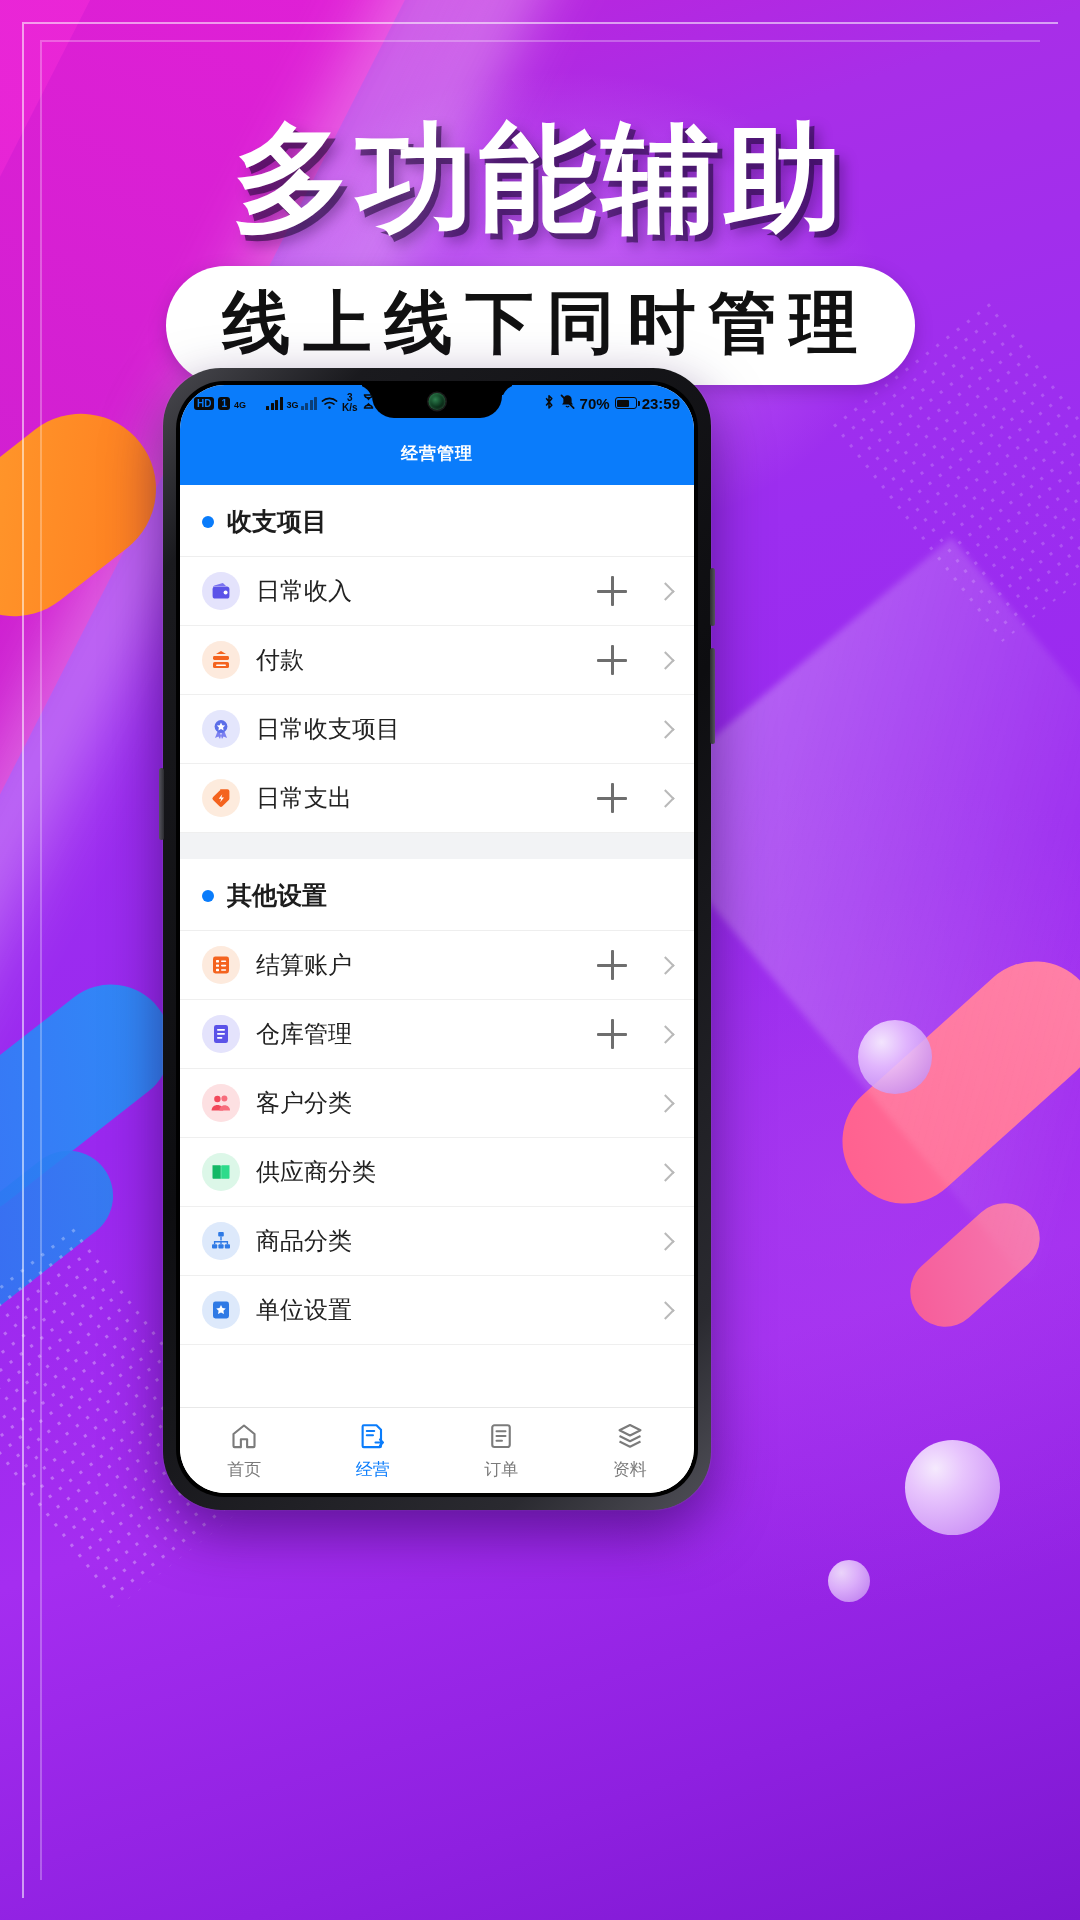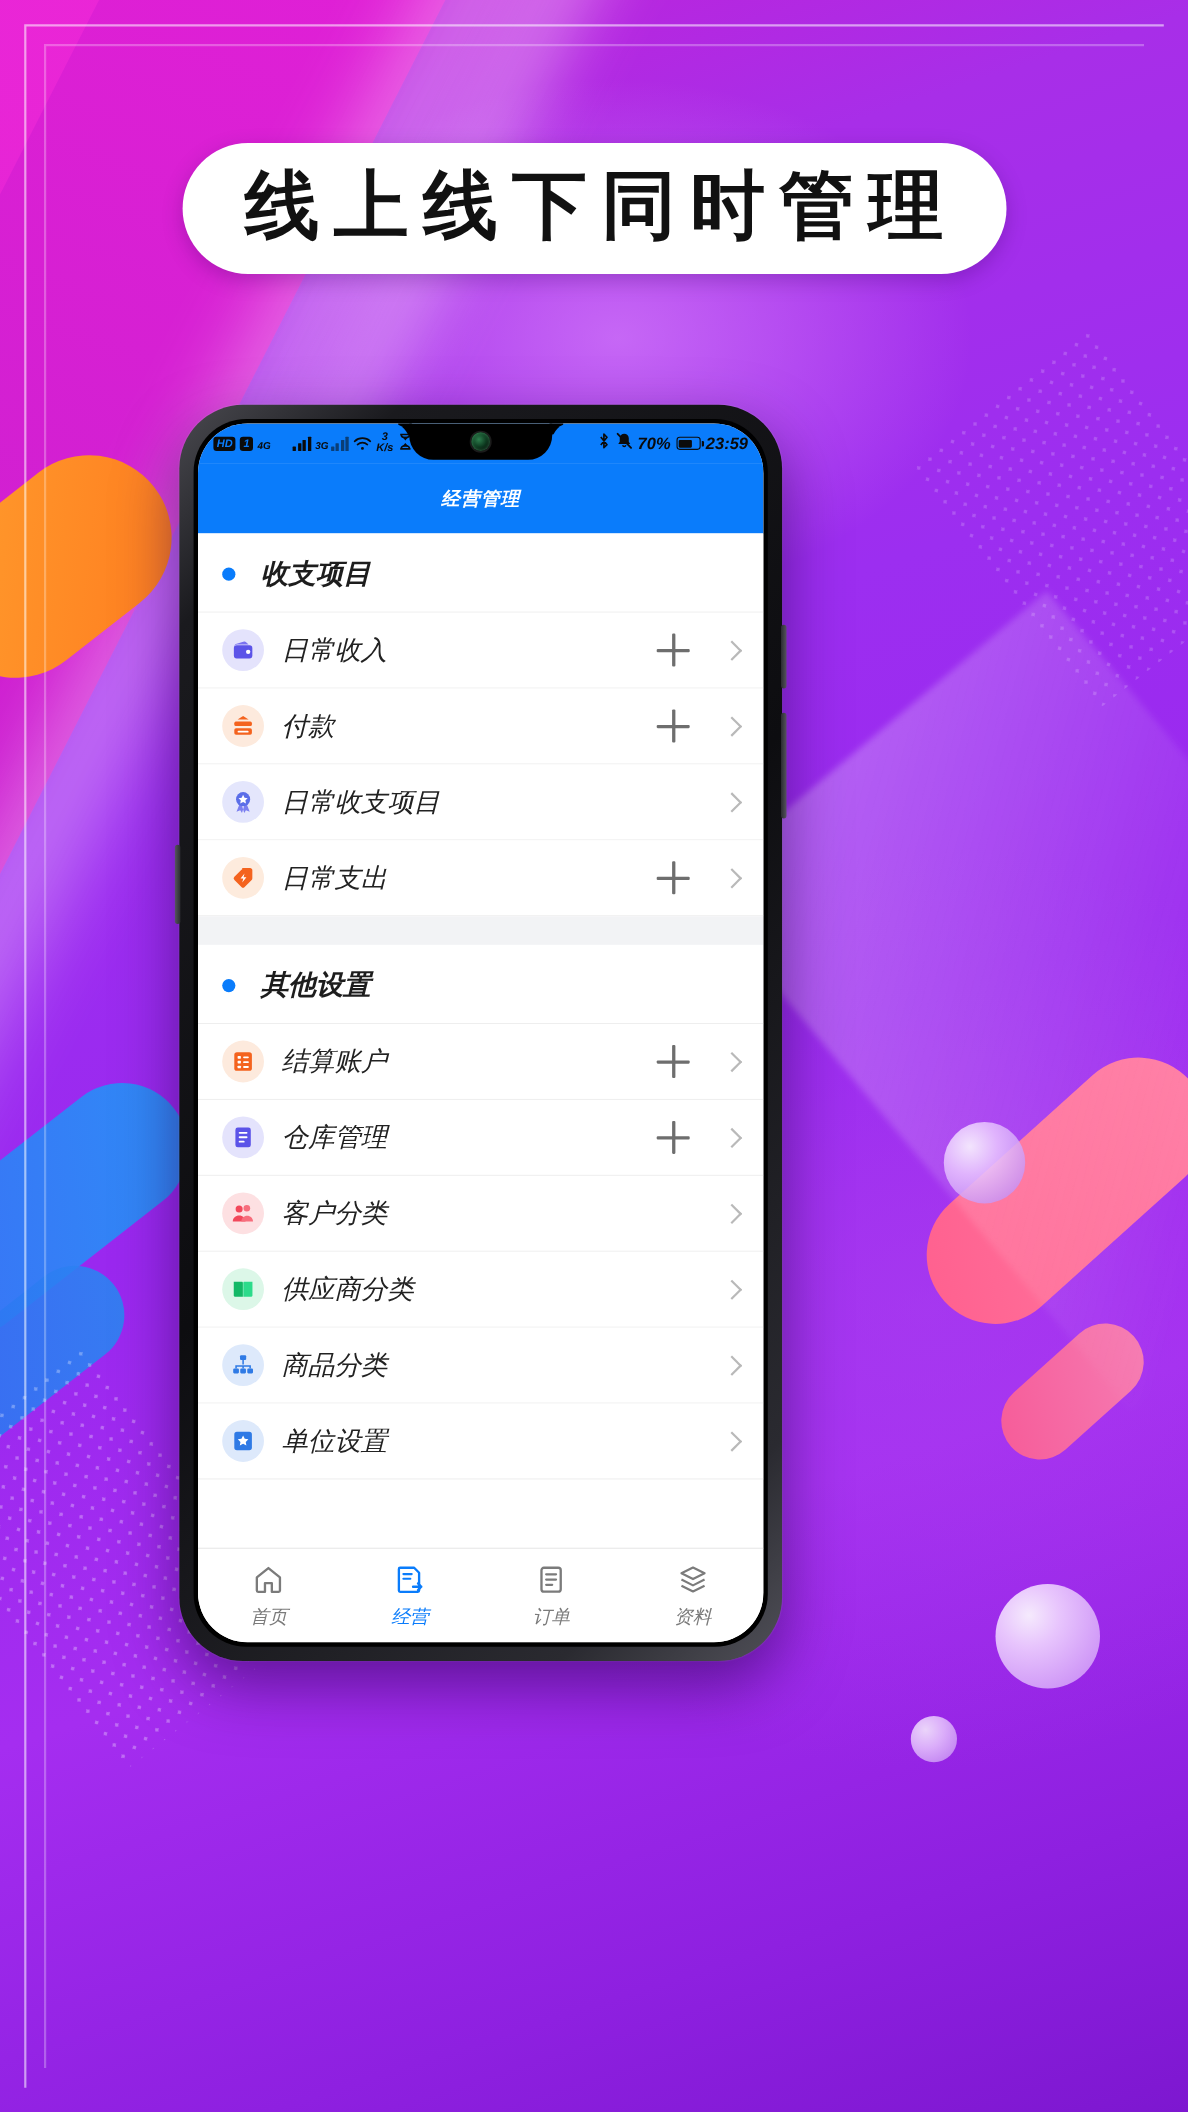--- a/index.html
+++ b/index.html
@@ -90,21 +90,21 @@
 
   
   #phone { position:absolute; z-index:5; left:163px; top:368px; width:548px; height:1142px; }
   #phone-body {
     position:absolute; inset:0; border-radius:58px;
     background:linear-gradient(135deg,#4a4a50 0%, #1a1a1e 12%, #0d0d10 50%, #2a2a30 88%, #505058 100%);
     box-shadow:0 22px 55px rgba(40,0,80,.55), 0 0 0 1px rgba(255,255,255,.08);
   }
   #phone-inner {
     position:absolute; left:13px; top:13px; right:13px; bottom:13px; border-radius:48px;
-    background:#000; overflow:hidden;font-style:italic;
+    background:#000; overflow:hidden;
   }
   #screen {
     position:absolute; left:4px; top:4px; right:4px; bottom:4px;
     border-radius:45px; overflow:hidden; background:#ffffff;
     display:flex; flex-direction:column;
   }
   .side-btn { position:absolute; right:-4px; background:linear-gradient(90deg,#2b2b30,#55555e); border-radius:3px; width:5px; }
   .sb1 { top:200px; height:58px; }
   .sb2 { top:280px; height:96px; }
   .side-btn-l { position:absolute; left:-4px; width:5px; top:400px; height:72px;
@@ -144,21 +144,21 @@
   .battery:after { content:""; position:absolute; right:-4px; top:3px; width:2px; height:5px; background:#0b0b0b; border-radius:0 1px 1px 0; }
   .battery i { position:absolute; left:1.5px; top:1.5px; bottom:1.5px; width:60%; background:#0b0b0b; border-radius:1px; display:block; }
 
   
   #appbar { flex:0 0 auto; height:64px; background:#0a7cfb; color:#fff;
     display:flex; align-items:center; justify-content:center;
     font-size:17px; font-weight:700; letter-spacing:1px; }
 
   
   #content { flex:1 1 auto; background:#ffffff; overflow:hidden; }
-  .section-head { padding:20px 22px 18px 22px; display:flex; align-items:center; gap:23px;
+  .section-head { padding:20px 22px 18px 22px; display:flex; align-items:center; gap:13px;
     background:#fff; border-bottom:1px solid #eeeeee; }
   .dot { width:12px; height:12px; border-radius:50%; background:#0a7cfb; flex:0 0 auto; }
   .section-title { font-size:25px; font-weight:700; color:#1d1d1d; }
   .gap { height:26px; background:#f2f3f5; }
   .row { height:69px; display:flex; align-items:center; padding:0 22px 0 22px;
     border-bottom:1px solid #efefef; background:#fff; }
   .ico { width:38px; height:38px; border-radius:50%; flex:0 0 auto;
     display:flex; align-items:center; justify-content:center; margin-right:16px; }
   .row-label { flex:1 1 auto; font-size:24px; color:#222; }
   .plus { width:30px; height:30px; position:relative; margin-right:32px; flex:0 0 auto; }
@@ -194,20 +194,21 @@
   <div class="ball ball1"></div>
   <div class="ball ball2"></div>
   <div class="ball ball3"></div>
   <div class="dots"></div>
   <div class="dots2"></div>
   <div class="frame-line fl1"></div>
   <div class="frame-line fl2"></div>
 </div>
 
 <div id="headline-wrap">
+  <div id="main-title">多功能辅助</div>
   <div id="subtitle-pill">线上线下同时管理</div>
 </div>
 
 <div id="phone">
   <div id="phone-body"></div>
   <div class="side-btn sb1"></div>
   <div class="side-btn sb2"></div>
   <div class="side-btn-l"></div>
 
   <div id="phone-inner">

